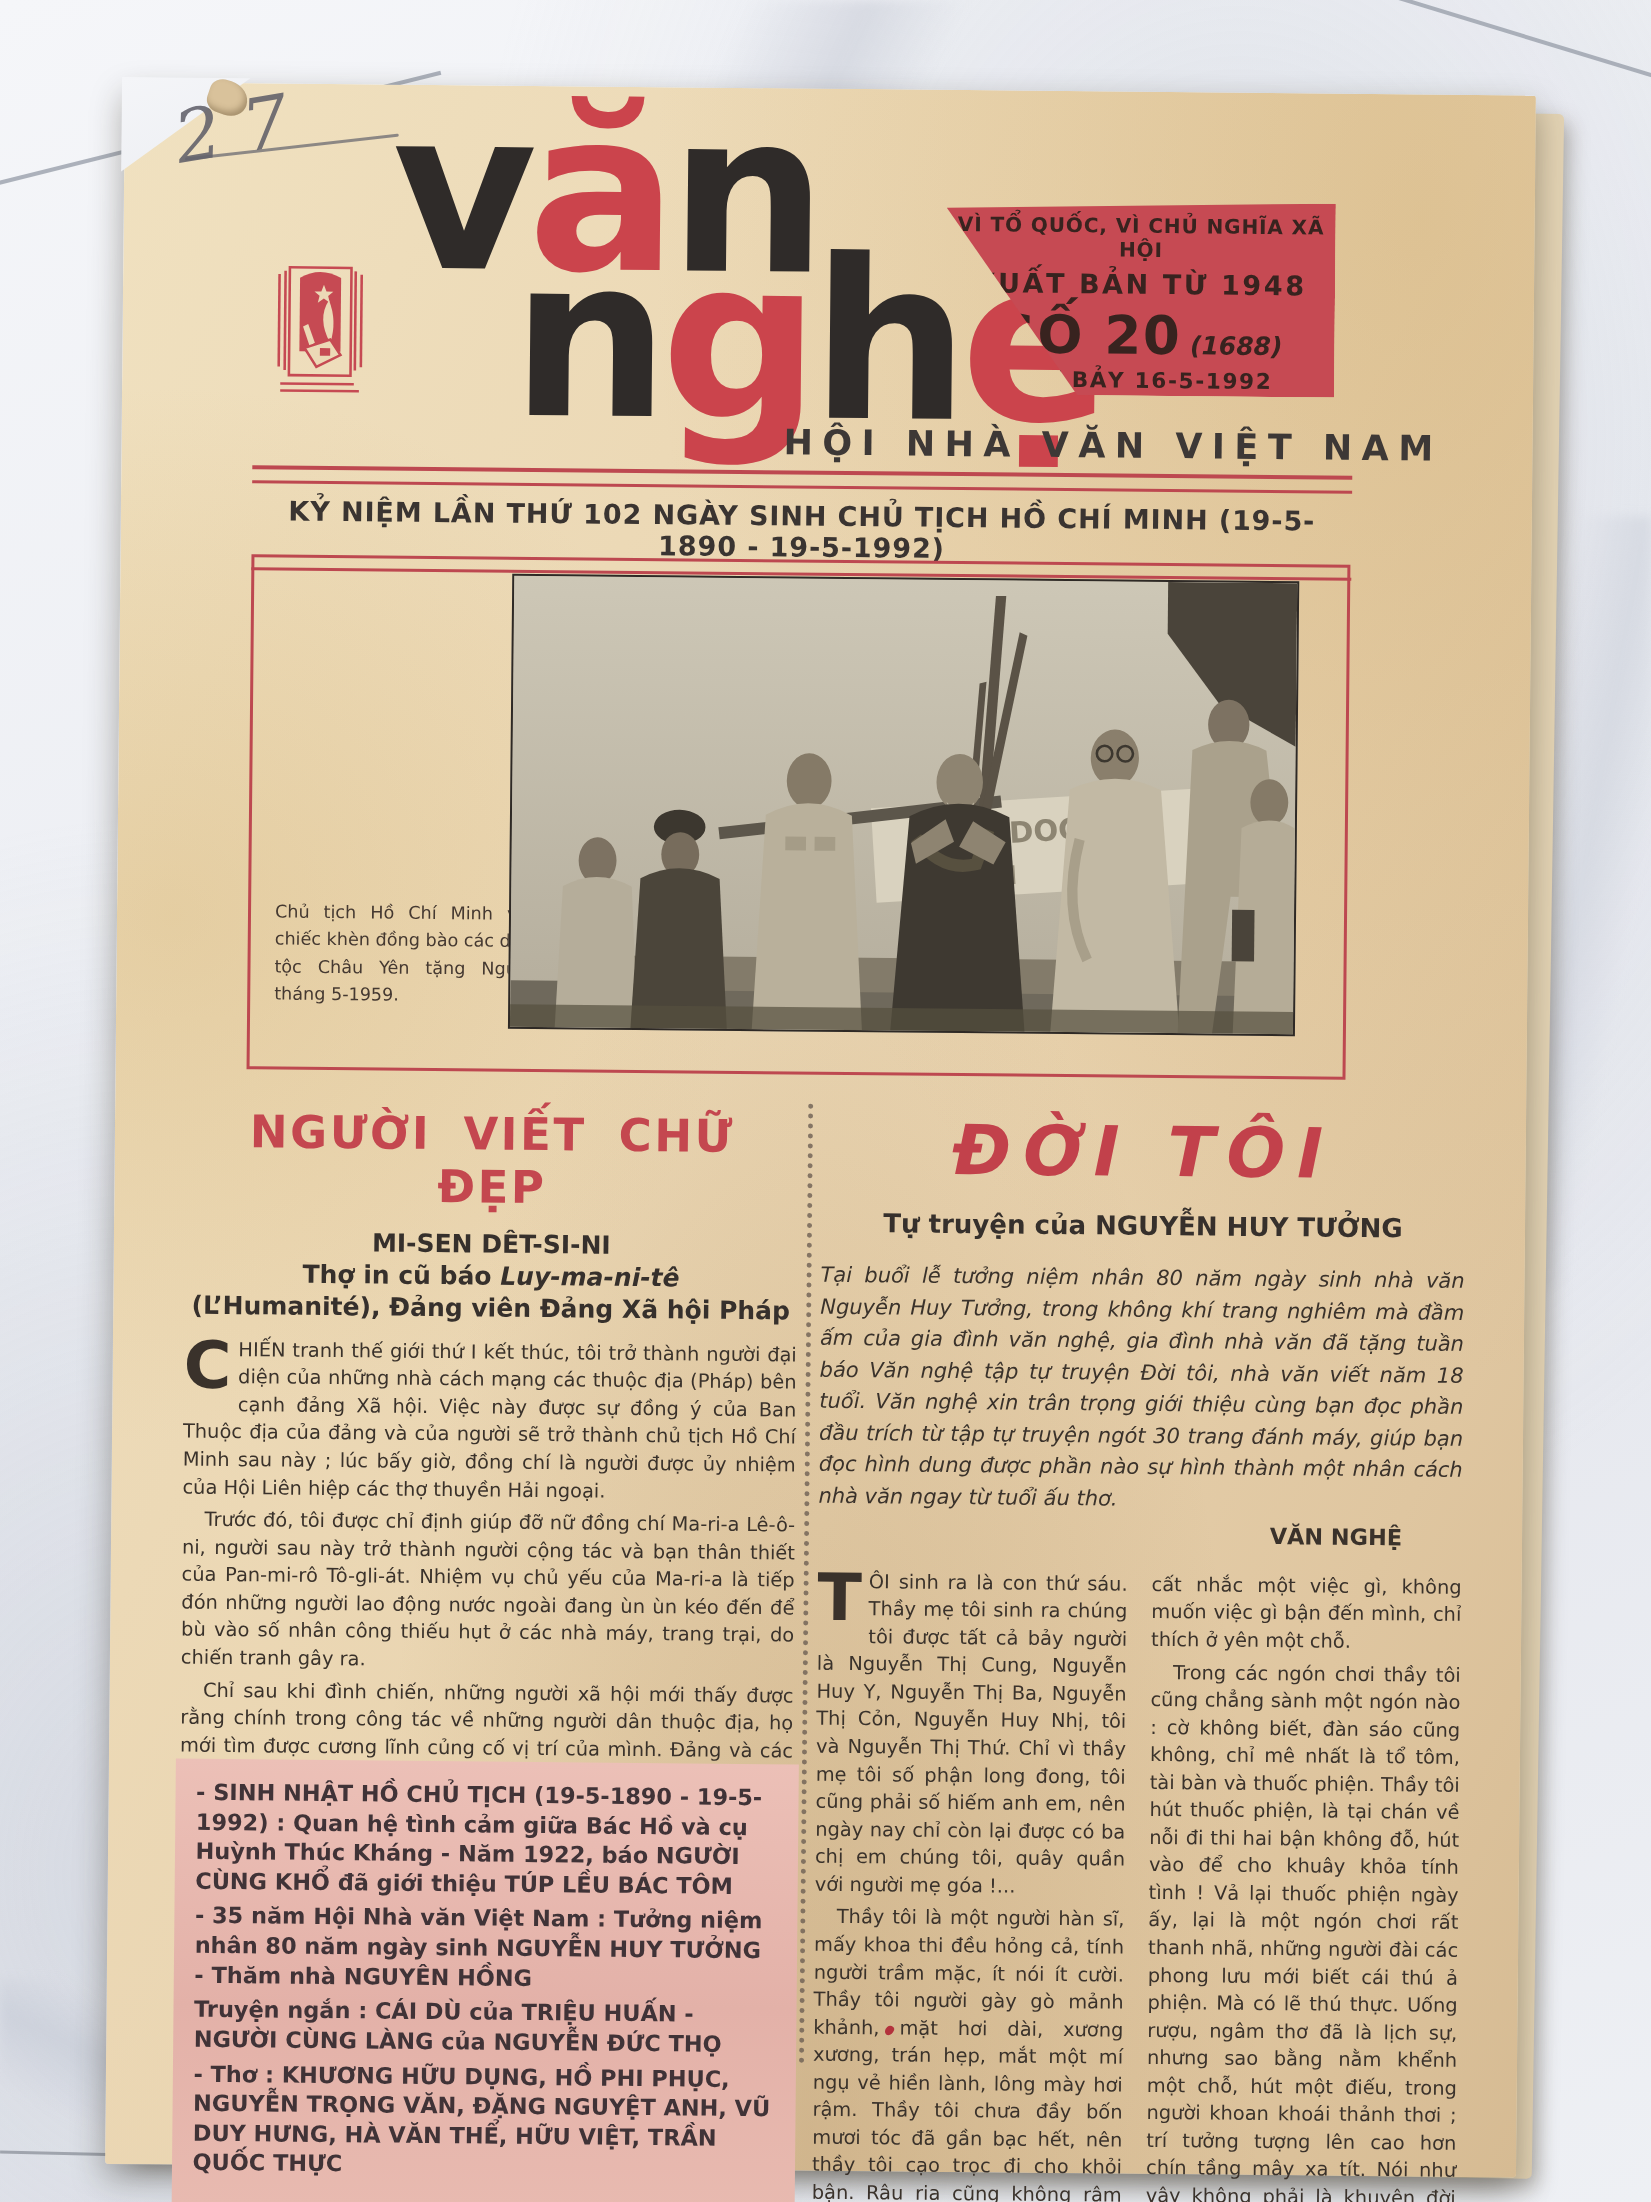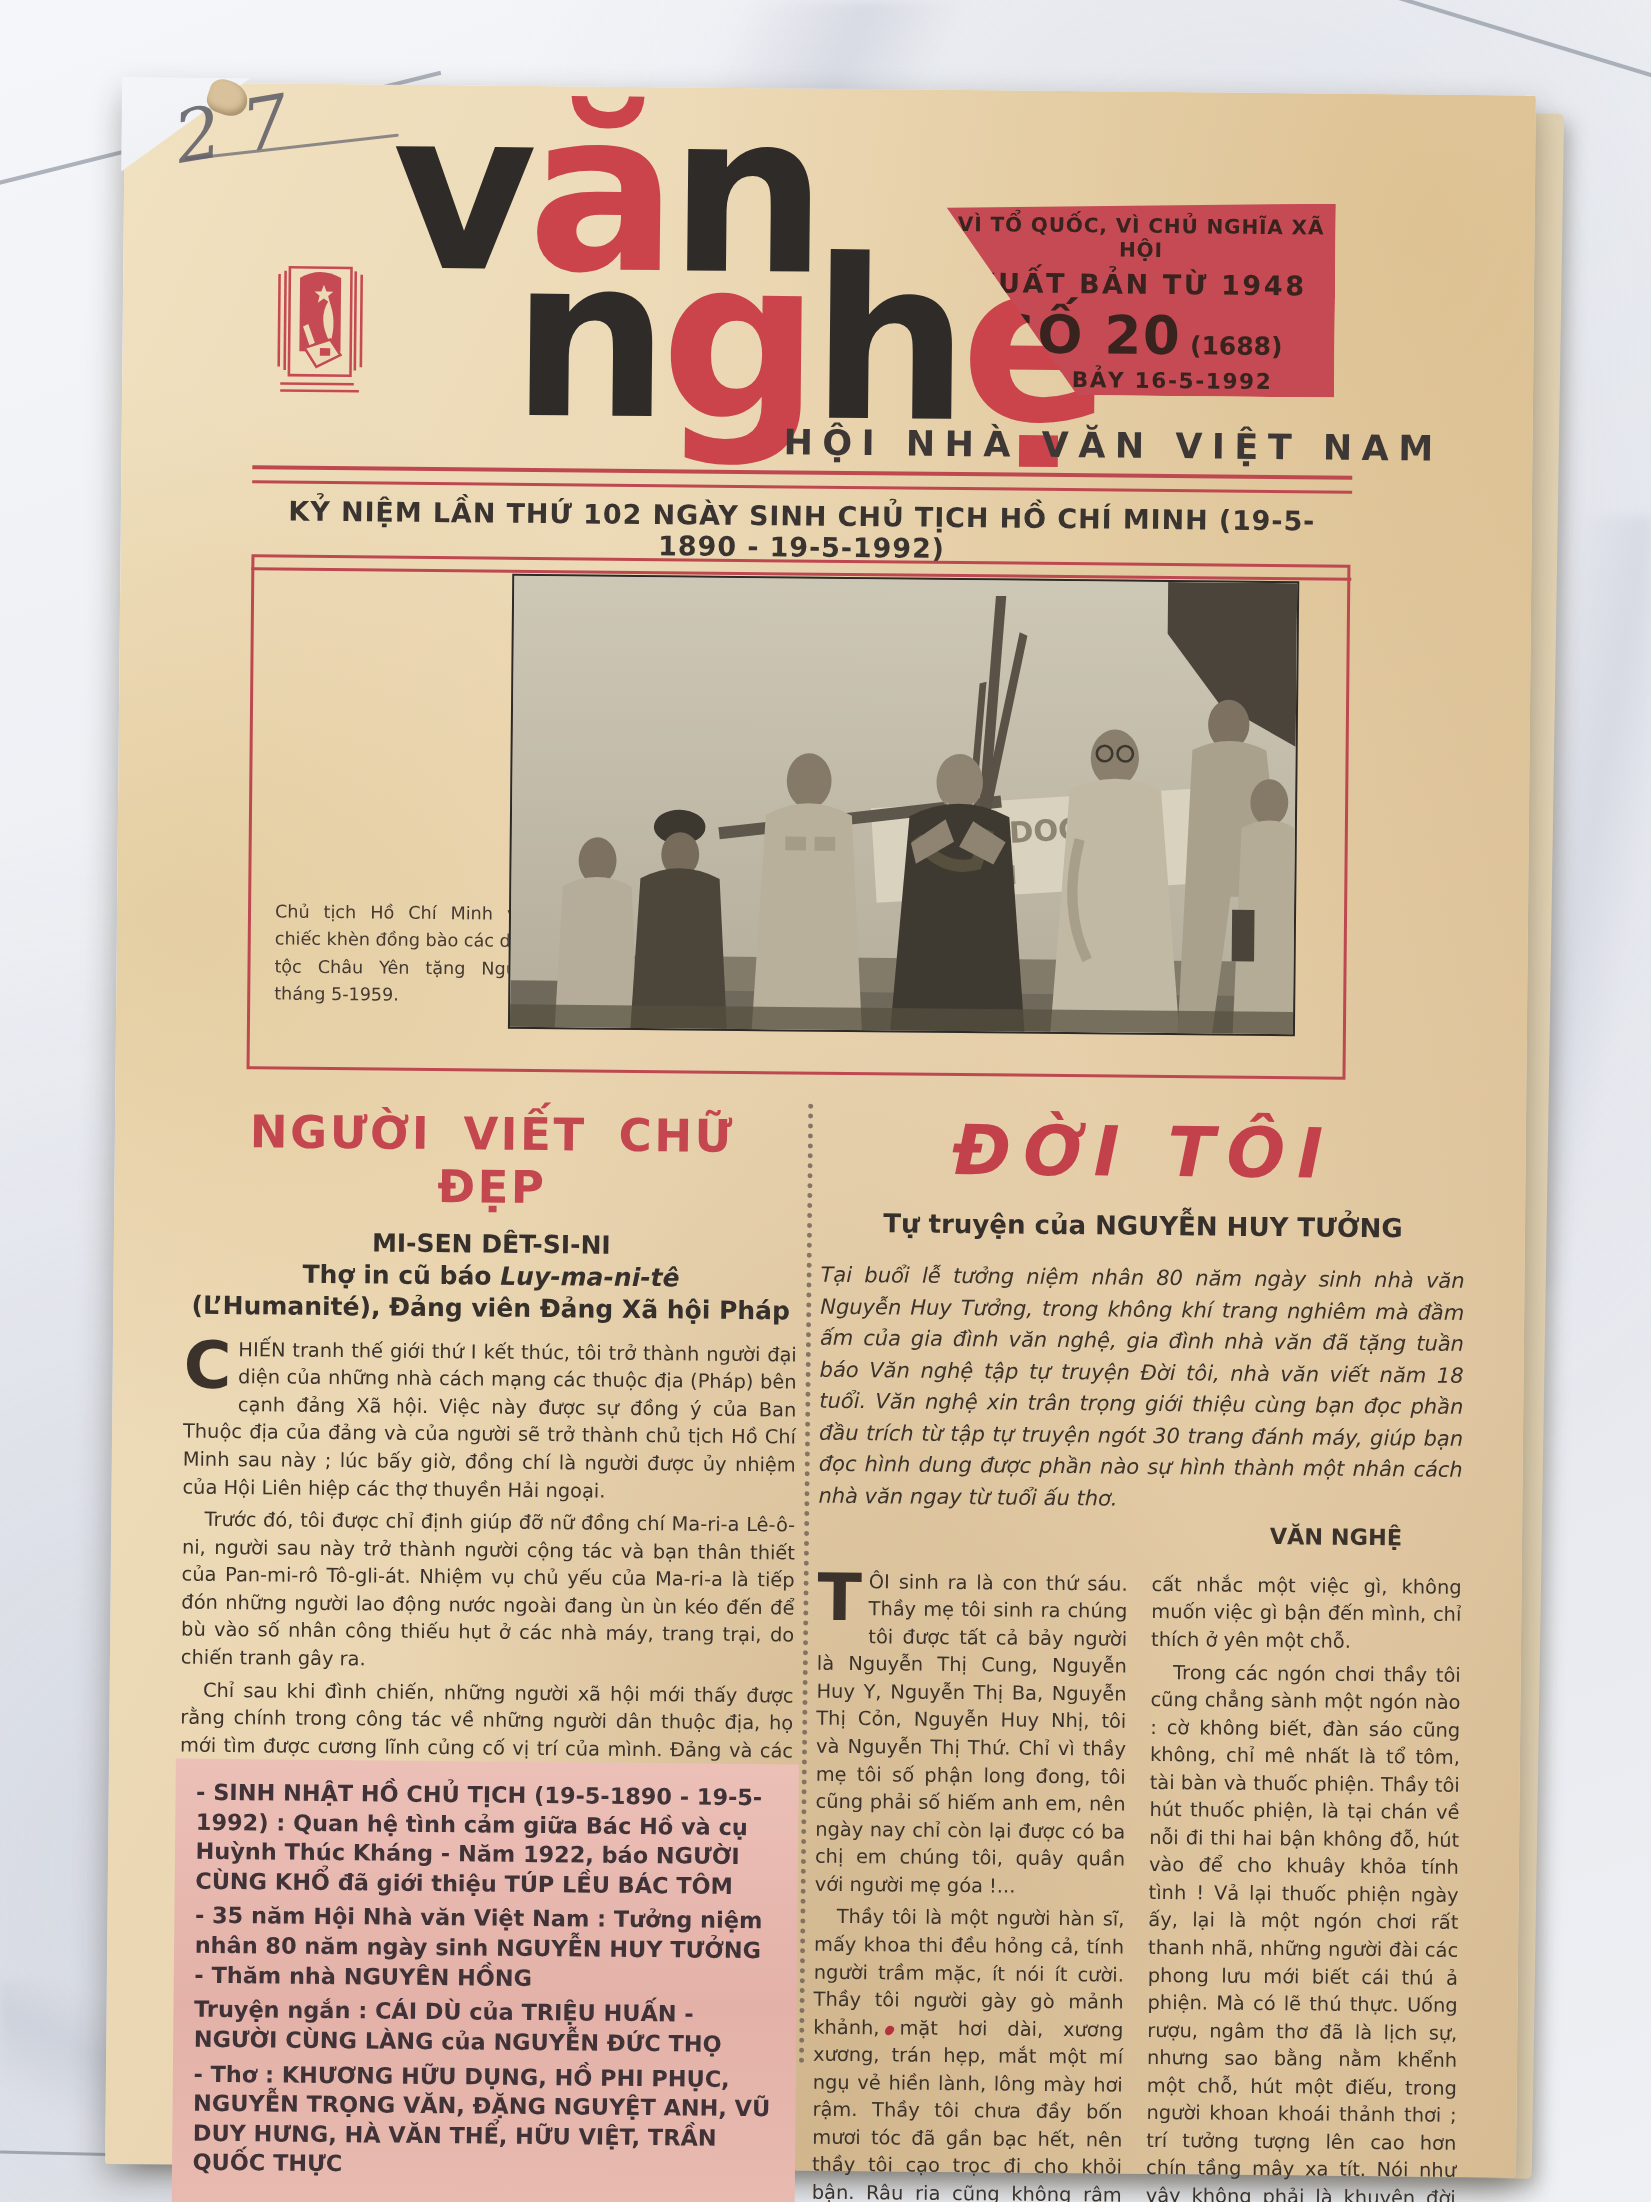--- a/index.html
+++ b/index.html
@@ -65,21 +65,21 @@
   .issue-box{
     position:absolute;left:823px;top:110px;width:389px;height:194px;
     background:#c64a53;
     clip-path:polygon(0 4%,100% 0,100% 100%,34% 100%);
     color:#38231f;text-align:center;
   }
   .issue-slogan{margin-top:12px;font-size:20px;font-weight:700;letter-spacing:0.9px;}
   .issue-since{margin-top:6.9px;font-size:27px;font-weight:700;letter-spacing:2.6px;}
   .issue-no-row{margin-top:5.2px;font-weight:700;}
   .issue-no{font-size:53px;letter-spacing:1.7px;}
-  .issue-serial{font-size:25px;margin-left:8.6px;}
+  .issue-serial{font-size:25px;margin-left:8.6px;font-style:italic;}
   .issue-date{margin-top:1.7px;font-size:21.5px;font-weight:700;letter-spacing:1.7px;}
   .mast-rule{position:absolute;left:131px;top:382px;width:1100px;height:4.3px;background:#bd4850;}
   
   .banner{
     position:absolute;left:131px;top:397px;width:1100px;
     border-top:3.4px solid #bd4850;border-bottom:3.4px solid #bd4850;
     padding:12px 0 10.3px 0;text-align:center;
     font-size:27px;font-weight:700;color:#3a3431;letter-spacing:0.9px;
   }
   

